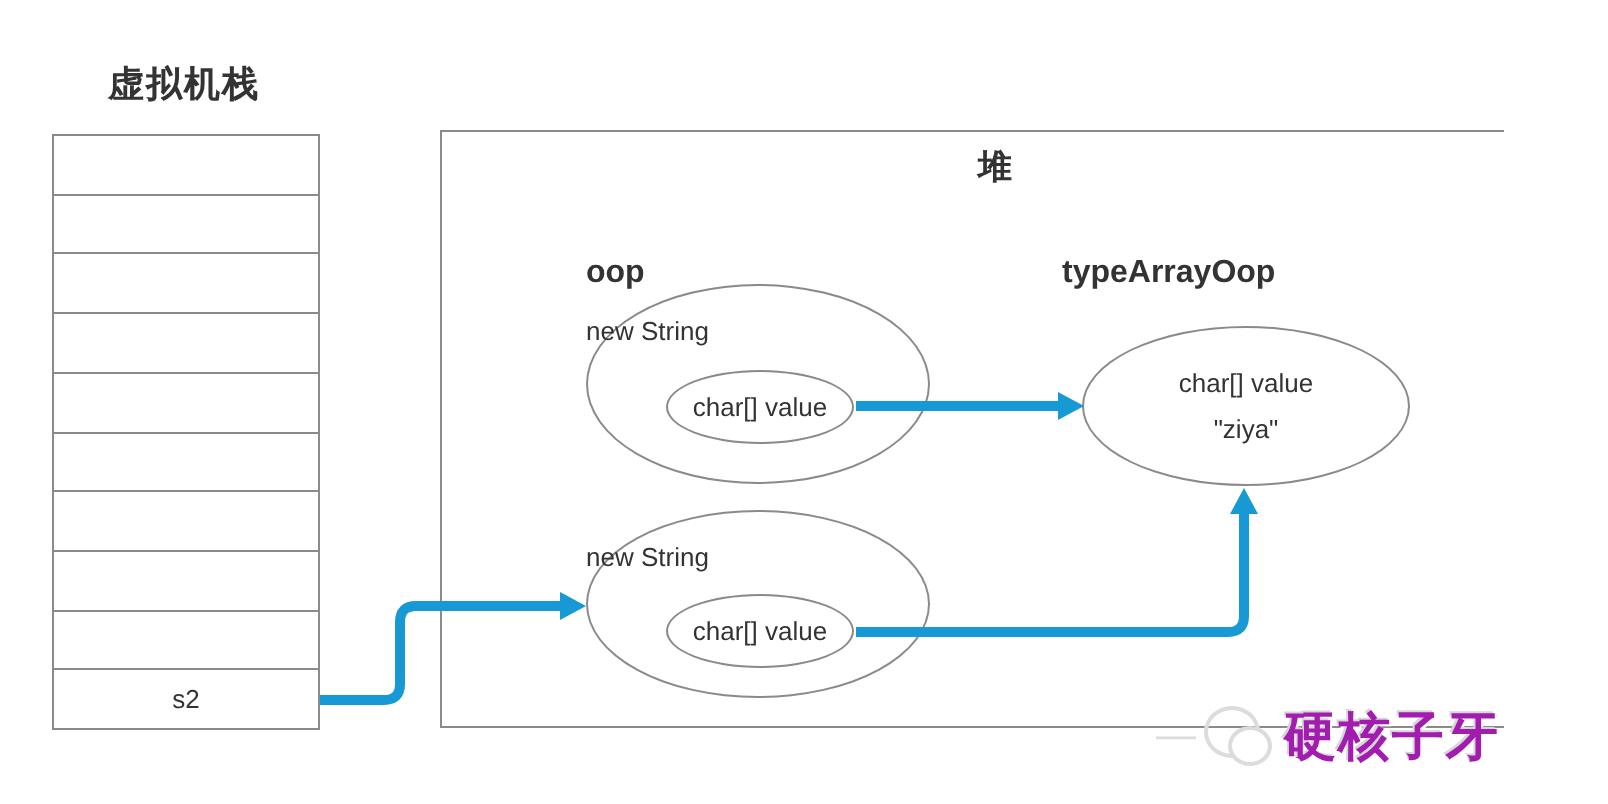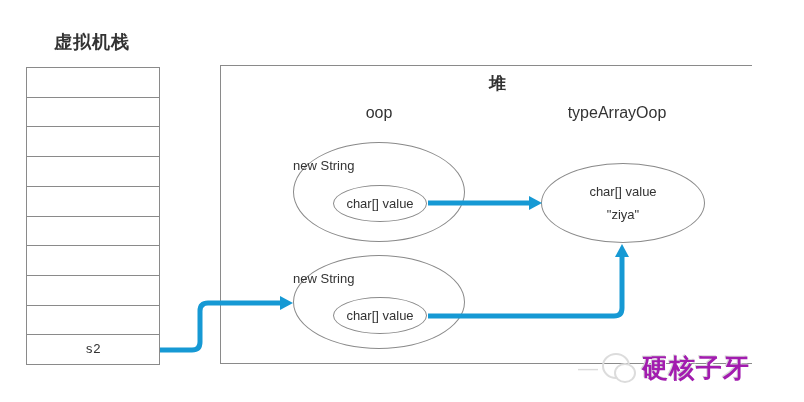--- a/index.html
+++ b/index.html
@@ -5,29 +5,29 @@
   html,body{margin:0;padding:0;background:#fff;}
   #canvas{
     position:relative;width:752px;height:402px;background:var(--bg,#fff);
     font-family:"Liberation Sans","DejaVu Sans",sans-serif;color:var(--text,#333);
     overflow:hidden;
   }
   .abs{position:absolute;}
   
   .stack-title{left:54px;top:30px;font-size:18px;font-weight:bold;letter-spacing:1px;}
   .heap-title{left:220px;top:72px;width:555px;text-align:center;font-size:17px;font-weight:bold;}
-  .col-label{font-size:16px;font-weight:normal;text-align:center;}
+  .col-label{font-size:16px;font-weight:bold;margin-top:24px;}
   .col-label.oop{left:293px;top:104px;width:172px;}
   .col-label.tao{left:531px;top:104px;width:172px;}
   
   .stack{left:26px;top:67px;width:134px;height:298px;border:1px solid var(--border,#8a8a8a);
          display:flex;flex-direction:column;box-sizing:border-box;background:#fff;}
   .stack .cell{flex:1;border-bottom:1px solid var(--border,#8a8a8a);
                display:flex;align-items:center;justify-content:center;font-size:13px;}
-  .stack .cell:last-child{border-bottom:none;font-family:Liberation Mono, monospace;}
+  .stack .cell:last-child{border-bottom:none;}
   
   .heap-box{left:220px;top:65px;width:555px;height:299px;border:1px solid var(--border,#8a8a8a);box-sizing:border-box;}
   
   .ellipse{position:absolute;border:1px solid var(--border,#8a8a8a);border-radius:50%;box-sizing:border-box;background:transparent;}
   .oop1-outer{left:293px;top:142px;width:172px;height:100px;}
   .oop1-inner{left:333px;top:185px;width:94px;height:37px;display:flex;align-items:center;justify-content:center;font-size:13px;}
   .oop2-outer{left:293px;top:255px;width:172px;height:94px;}
   .oop2-inner{left:333px;top:297px;width:94px;height:37px;display:flex;align-items:center;justify-content:center;font-size:13px;}
   .tao-ellipse{left:541px;top:163px;width:164px;height:80px;display:flex;flex-direction:column;
                align-items:center;justify-content:center;gap:8px;font-size:13px;}

